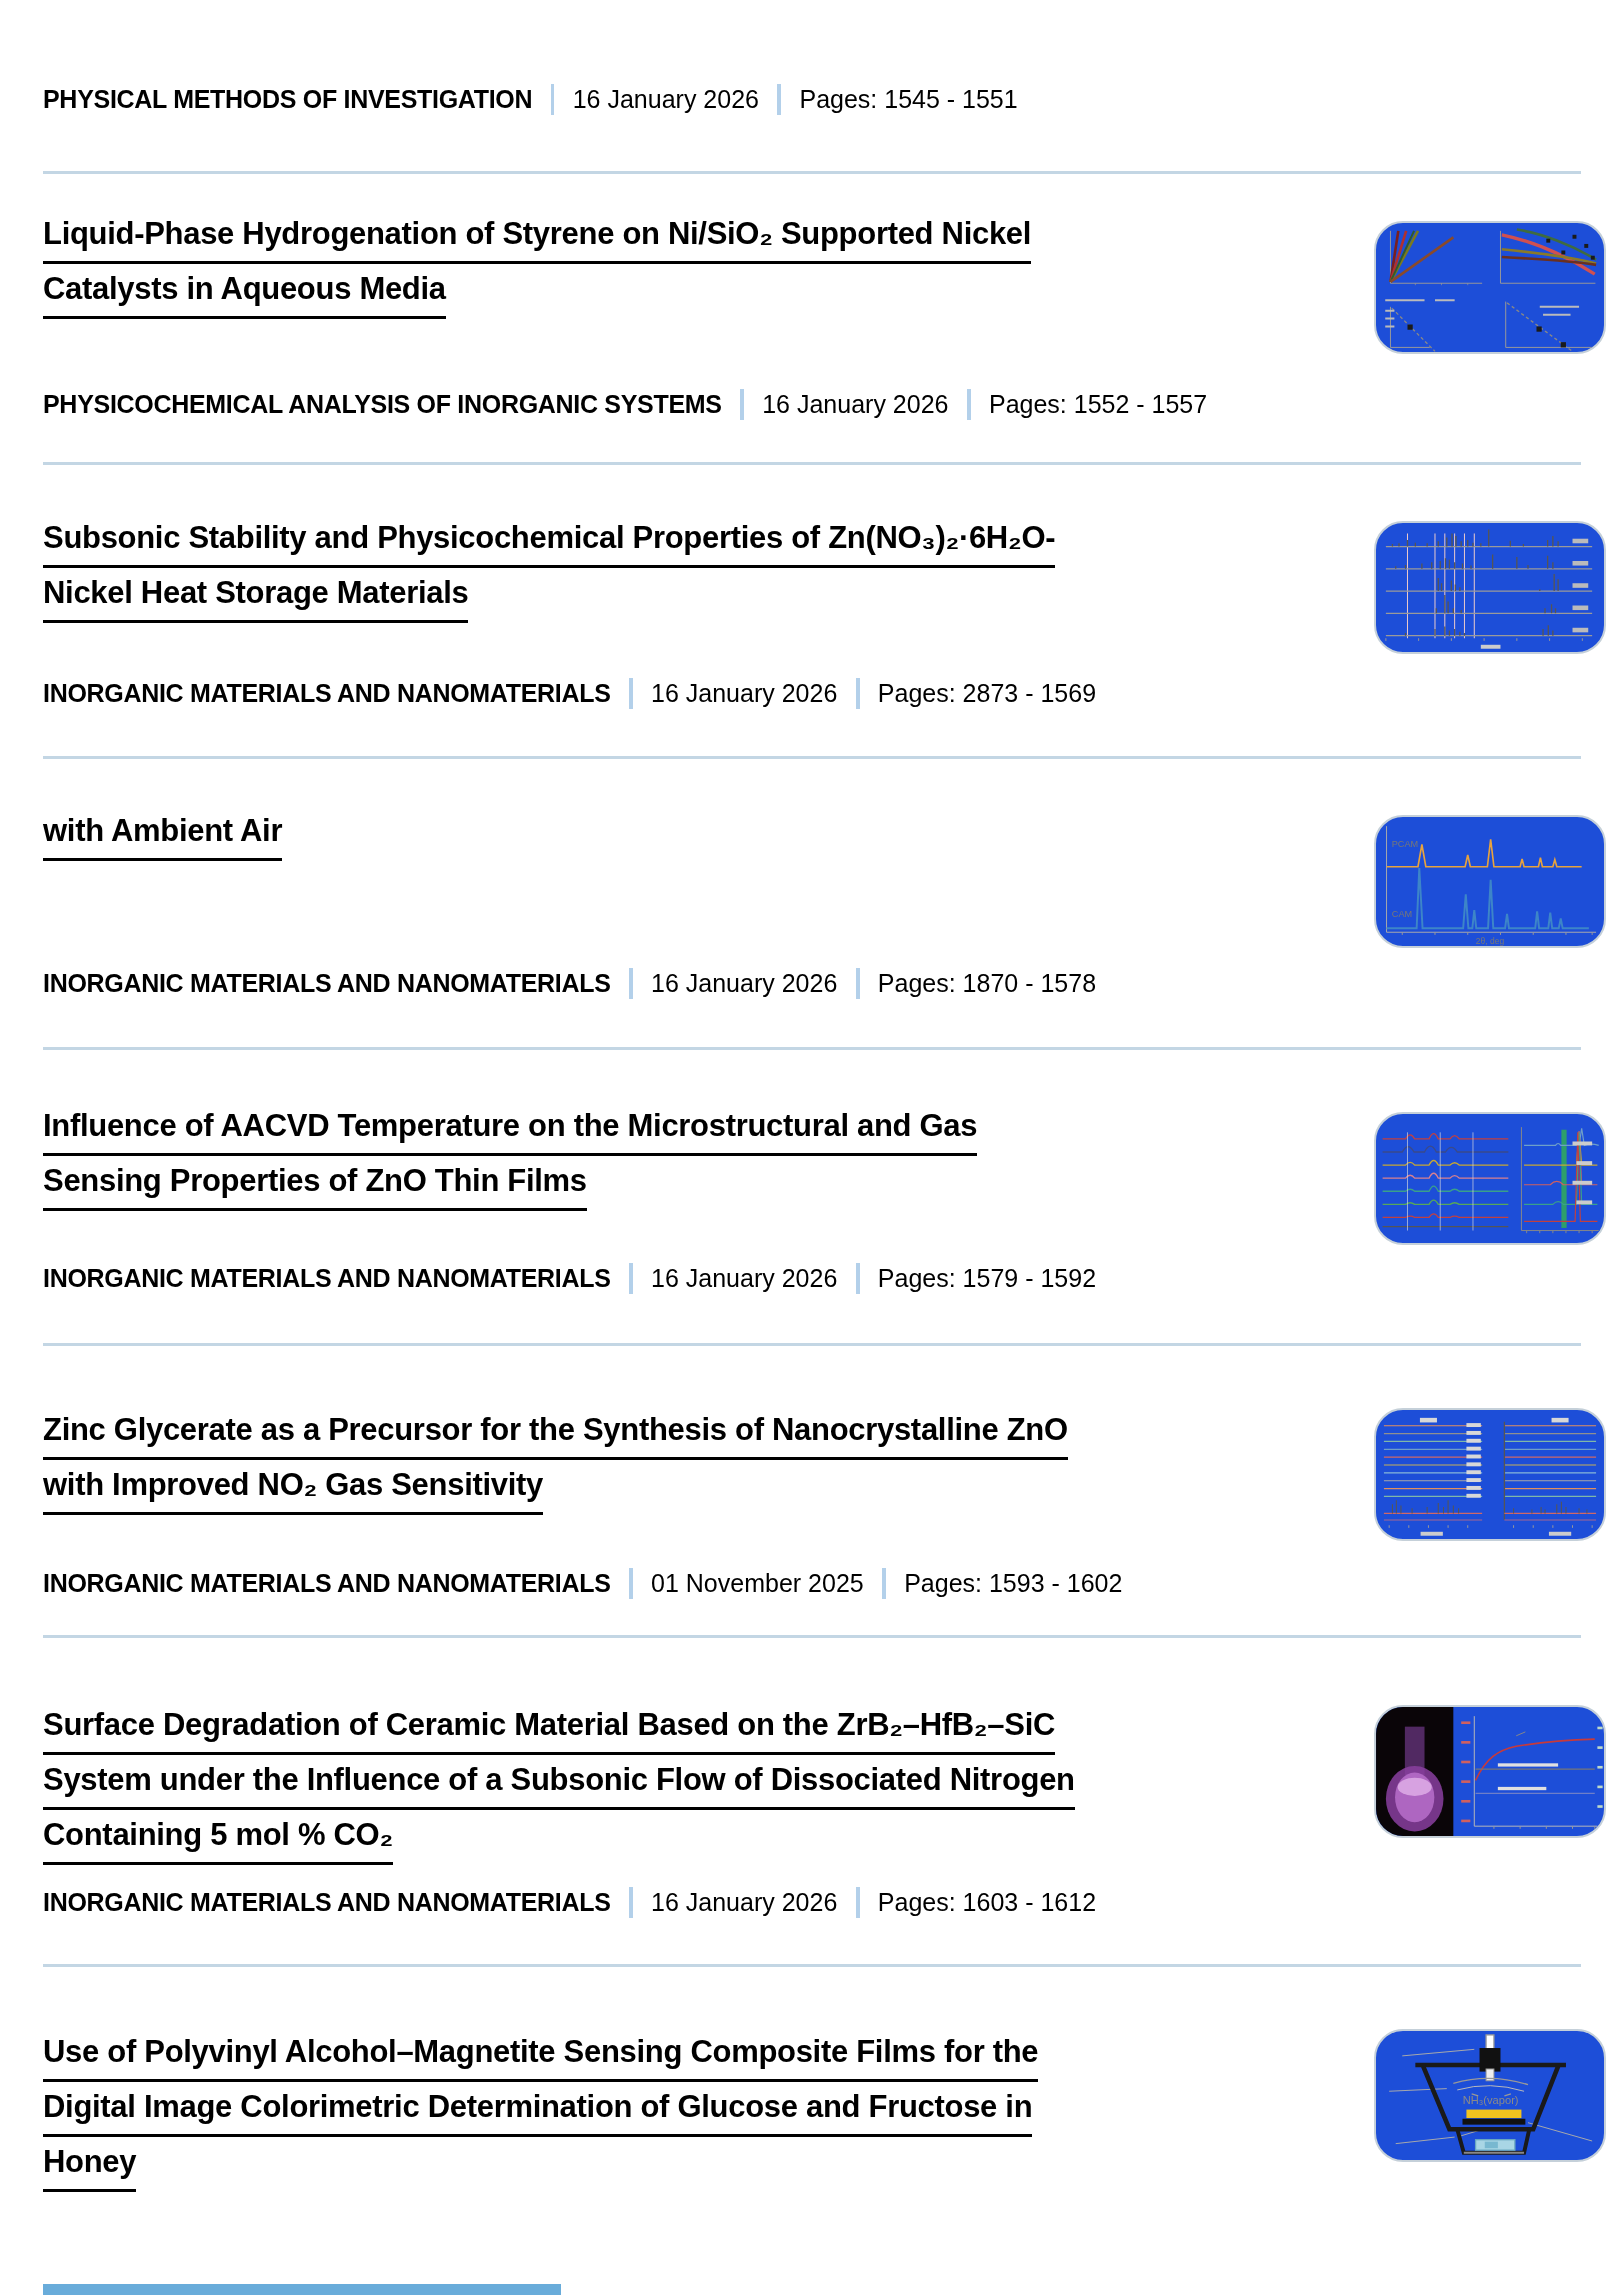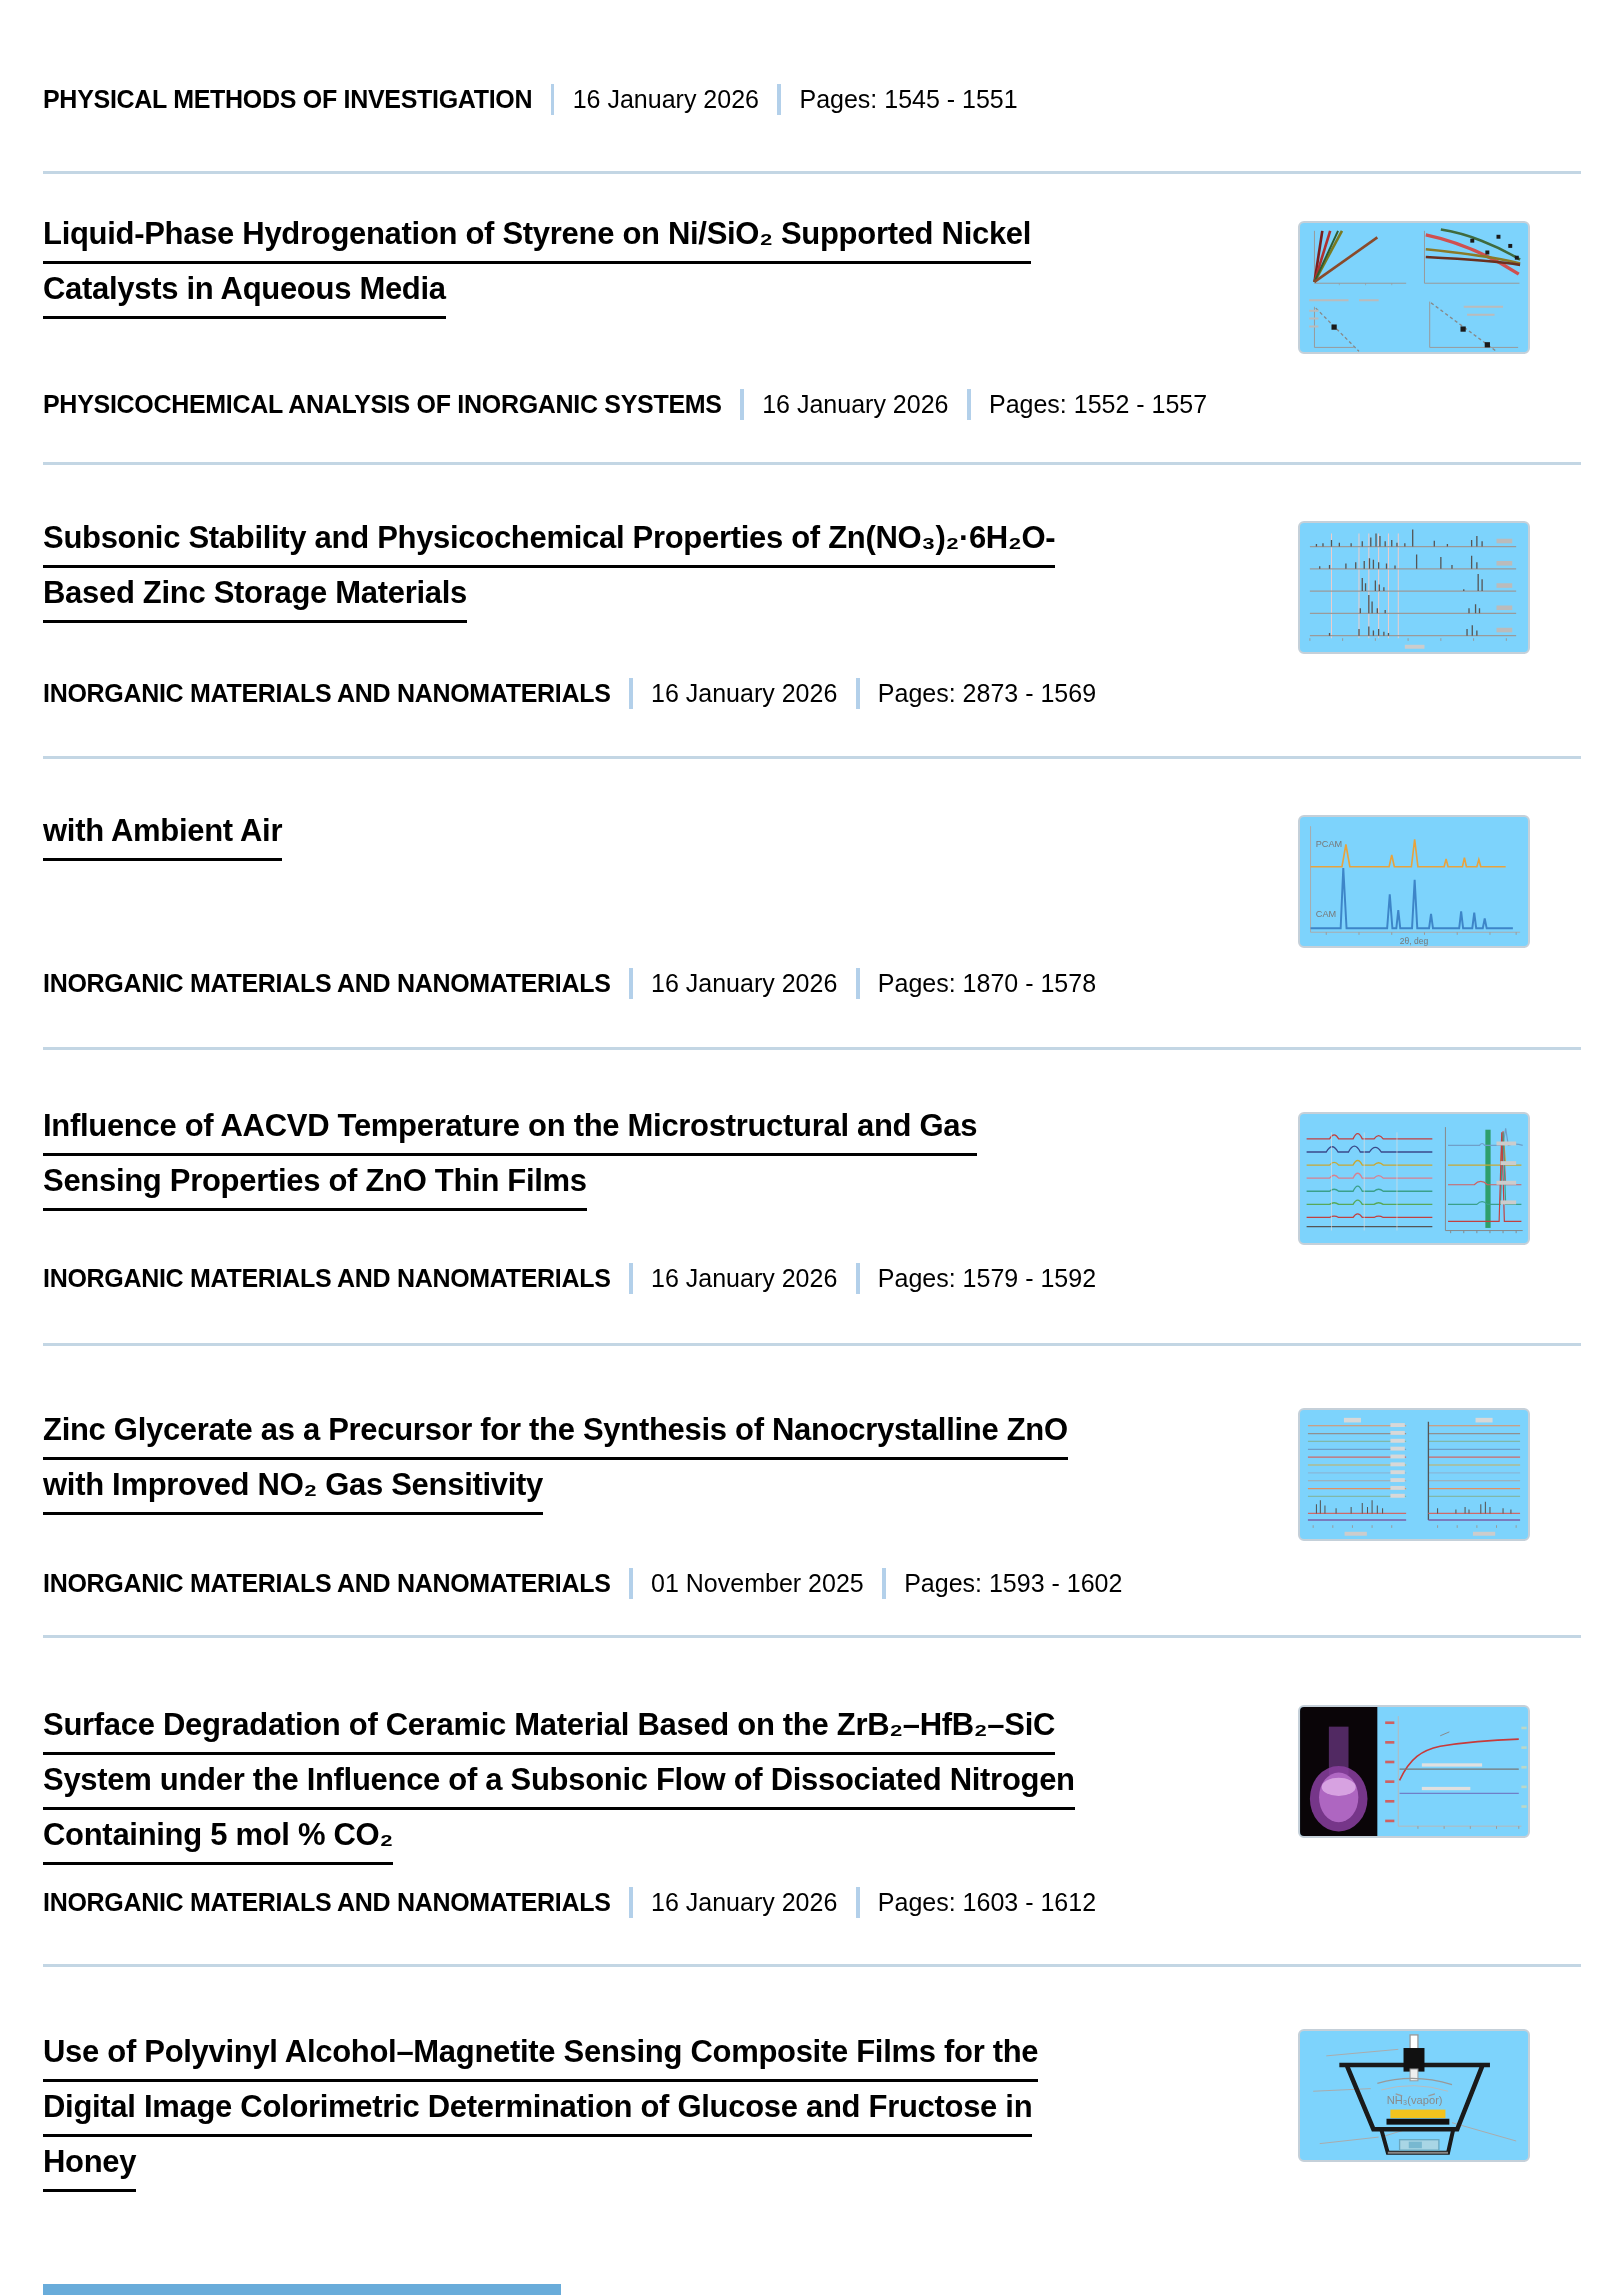--- a/index.html
+++ b/index.html
@@ -13,22 +13,22 @@
   }
   .msection{font-weight:bold;letter-spacing:-0.3px;text-align:right;}
   .vbar{width:3.9px;height:31px;background:#b3d0ea;flex:0 0 auto;}
   .divider{position:absolute;left:43px;width:1538px;height:2.6px;background:#c3d6e4;}
   .title{position:absolute;left:43px;width:1217px;}
   .tline{
     display:table;font-size:31px;font-weight:bold;line-height:35px;letter-spacing:-0.3px;
     padding-bottom:10px;border-bottom:3.3px solid #000;margin-bottom:7.2px;white-space:nowrap;
   }
   .thumb{
-    position:absolute;left:1298px;width:228px;height:129px;background:#7dd3fc;
-    border:2px solid #c5d0d9;border-radius:6px;overflow:hidden;
+    position:absolute;left:1374px;width:228px;height:129px;background:#1d4ed8;
+    border:2px solid #c5d0d9;border-radius:29px;overflow:hidden;
   }
   .thumb svg{display:block;width:228px;height:129px;}
   .bottom-bar{position:absolute;left:43px;top:2284px;width:518px;height:11px;background:#69acda;}
   svg text{font-family:"Liberation Sans", sans-serif;}
 </style>
 </head>
 <body>
 
 <div class="meta-row" style="top:84px">
   <span class="msection">PHYSICAL METHODS OF INVESTIGATION</span>
@@ -82,21 +82,21 @@
   <span class="vbar"></span>
   <span>16 January 2026</span>
   <span class="vbar"></span>
   <span>Pages: 1552 - 1557</span>
 </div>
 
 <div class="divider" style="top:462px"></div>
 
 <div class="title" style="top:520px">
   <span class="tline">Subsonic Stability and Physicochemical Properties of Zn(NO₃)₂·6H₂O-</span>
-  <span class="tline">Based Zinc Storage Materials</span>
+  <span class="tline">Nickel Heat Storage Materials</span>
 </div>
 <div class="thumb" style="top:521px">
   <svg viewBox="0 0 348 197">
     <path d="M48,16 V176 M90,16 V176 M105,16 V176 M120,16 V176 M135,16 V176 M150,16 V176" stroke="#f0ccca" stroke-width="1.5"></path>
     <path d="M15,36 h315 M15,70 h315 M15,104 h315 M15,138 h315 M15,172 h315" stroke="#9a9a9a" stroke-width="2"></path>
     <path d="M25,36 v-4 M35,36 v-5 M48,36 v-10 M60,36 v-6 M78,36 v-5 M95,36 v-8 M108,36 v-14 M116,36 v-20 M122,36 v-16 M130,36 v-8 M140,36 v-10 M148,36 v-6 M160,36 v-5 M172,36 v-26 M205,36 v-9 M225,36 v-4 M262,36 v-10 M270,36 v-16 M278,36 v-8" stroke="#555" stroke-width="2"></path>
     <path d="M30,70 v-4 M45,70 v-6 M70,70 v-8 M85,70 v-10 M98,70 v-12 M106,70 v-16 M112,70 v-14 M120,70 v-10 M132,70 v-8 M145,70 v-5 M178,70 v-22 M215,70 v-18 M232,70 v-6 M262,70 v-20 M270,70 v-10" stroke="#555" stroke-width="2"></path>
     <path d="M95,104 v-20 M100,104 v-12 M115,104 v-16 M121,104 v-10 M128,104 v-6 M250,104 v-3 M272,104 v-26 M278,104 v-18" stroke="#555" stroke-width="2"></path>
     <path d="M92,138 v-8 M105,138 v-28 M110,138 v-18 M118,138 v-8 M130,138 v-5 M258,138 v-8 M268,138 v-14 M274,138 v-8" stroke="#555" stroke-width="2"></path>
     <path d="M45,172 v-4 M90,172 v-10 M105,172 v-14 M112,172 v-8 M120,172 v-10 M128,172 v-6 M135,172 v-4 M255,172 v-10 M263,172 v-16 M270,172 v-8" stroke="#555" stroke-width="2"></path>

